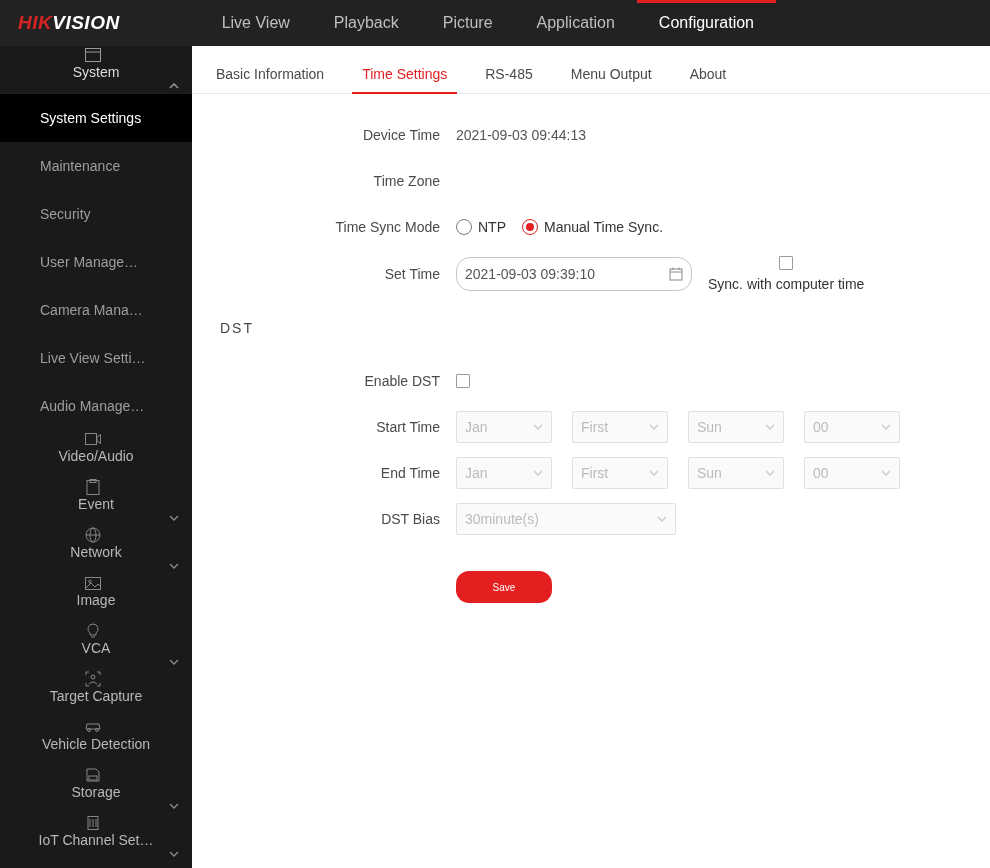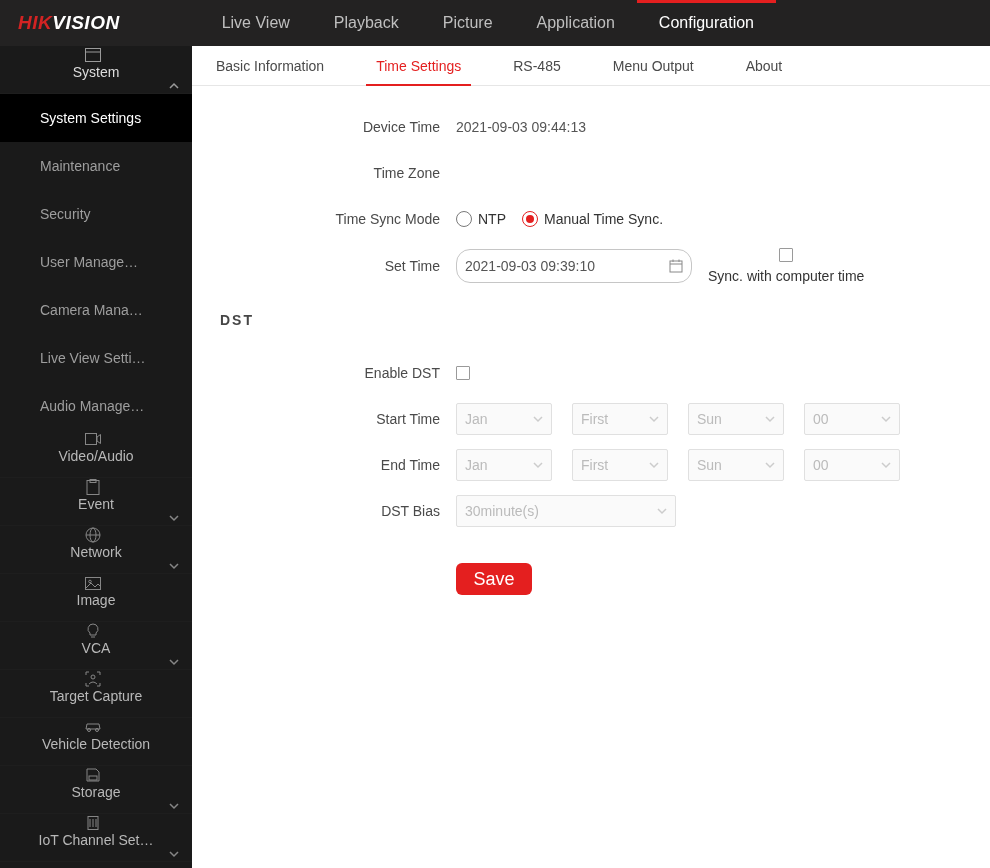--- a/index.html
+++ b/index.html
@@ -22,21 +22,21 @@
 
   
   .side-item { display:flex; align-items:center; height:48px; padding:0 12px 0 12px; cursor:pointer; border-bottom:1px solid rgba(255,255,255,0.02);flex-direction:column; }
   .side-item .icon { width: 18px; height:18px; flex:0 0 18px; margin-right:6px; display:flex; align-items:center; justify-content:center; }
   .side-item .chev { margin-left:auto; }
   .side-item.top { height:48px; font-size:14px; color:#ddd; }
   .side-sub { display:flex; align-items:center; height:48px; padding-left:40px; cursor:pointer; font-size:14px; color:#9e9e9e; white-space:nowrap; overflow:hidden; text-overflow:ellipsis; }
   .side-sub.active { background:#000; color:#fff; }
 
   
-  .subtabs { display:flex; height:40px; border-bottom:1px solid #e6e6e6; padding-left:24px; align-items:center; gap:52px; }
+  .subtabs { display:flex; height:40px; border-bottom:1px solid #e6e6e6; padding-left:24px; align-items:center; gap:38px;margin-top:8px; }
   .subtab { font-size:14px; color:#4a4a4a; height:100%; display:flex; align-items:center; cursor:pointer; }
   .subtab.active { color:#e41f1f; position:relative; }
   .subtab.active::after { content:''; position:absolute; left:-10px; right:-10px; bottom:-1px; height:2px; background:#e41f1f; }
 
   
   .form { padding: 24px 24px 0 24px; font-size:14px; color:#333; }
   .row { display:flex; align-items:center; min-height:34px; margin-bottom:12px; }
   .row .label { width: 240px; text-align:right; padding-right:16px; color:#4a4a4a; }
   .row .control { display:flex; align-items:center; gap:16px; }
   .value-text { color:#555; }
@@ -45,28 +45,28 @@
   .radio { display:flex; align-items:center; cursor:pointer; gap:6px; }
   .radio-circle { width:16px; height:16px; border:1px solid #7a7a7a; border-radius:50%; display:flex; align-items:center; justify-content:center; }
   .radio.checked .radio-circle { border-color:#e41f1f; }
   .radio.checked .radio-circle::after { content:''; width:8px; height:8px; background:#e41f1f; border-radius:50%; }
   .textinput { width:236px; height:34px; border:1px solid #c6c6c6; border-radius:14px; display:flex; align-items:center; padding:0 8px; position:relative; }
   .textinput input { border:none; outline:none; width:100%; font-size:14px; color:#555; }
   .cal-icon { position:absolute; right:8px; top:50%; transform:translateY(-50%); }
   .checkbox { display:flex; align-items:center; gap:6px; cursor:pointer;flex-direction:column; }
   .checkbox-box { width:14px; height:14px; border:1px solid #9a9a9a; border-radius:1px; background:#fff; }
 
-  .section-title { font-weight:700; letter-spacing:2px; margin:28px 0 28px 4px; font-size:14px; color:#464646; }
+  .section-title { font-weight:400; letter-spacing:2px; margin:28px 0 28px 4px; font-size:14px; color:#464646; }
 
   .dsel { width:96px; height:32px; border:1px solid #e0e0e0; border-radius:2px; background:#fafafa; color:#bbb; display:flex; align-items:center; padding:0 26px 0 8px; position:relative; cursor:not-allowed; }
   .dsel .chev-down { position:absolute; right:8px; top:50%; transform:translateY(-50%); }
   .dsel.wide { width:220px; }
   .dst-row .control { gap:20px; }
 
-  .btn-save { width:76px; height:32px; background:#e41f1f; color:#fff; border:none; border-radius:6px; font-size:18px; cursor:pointer; }
+  .btn-save { width:96px; height:32px; background:#e41f1f; color:#fff; border:none; border-radius:13px; font-size:10px; cursor:pointer; }
 
   
   svg { display:block; }
 </style>
 </head>
 <body>
 
 <div class="topnav">
   <div class="logo">
     <span class="hik">HIK</span>

